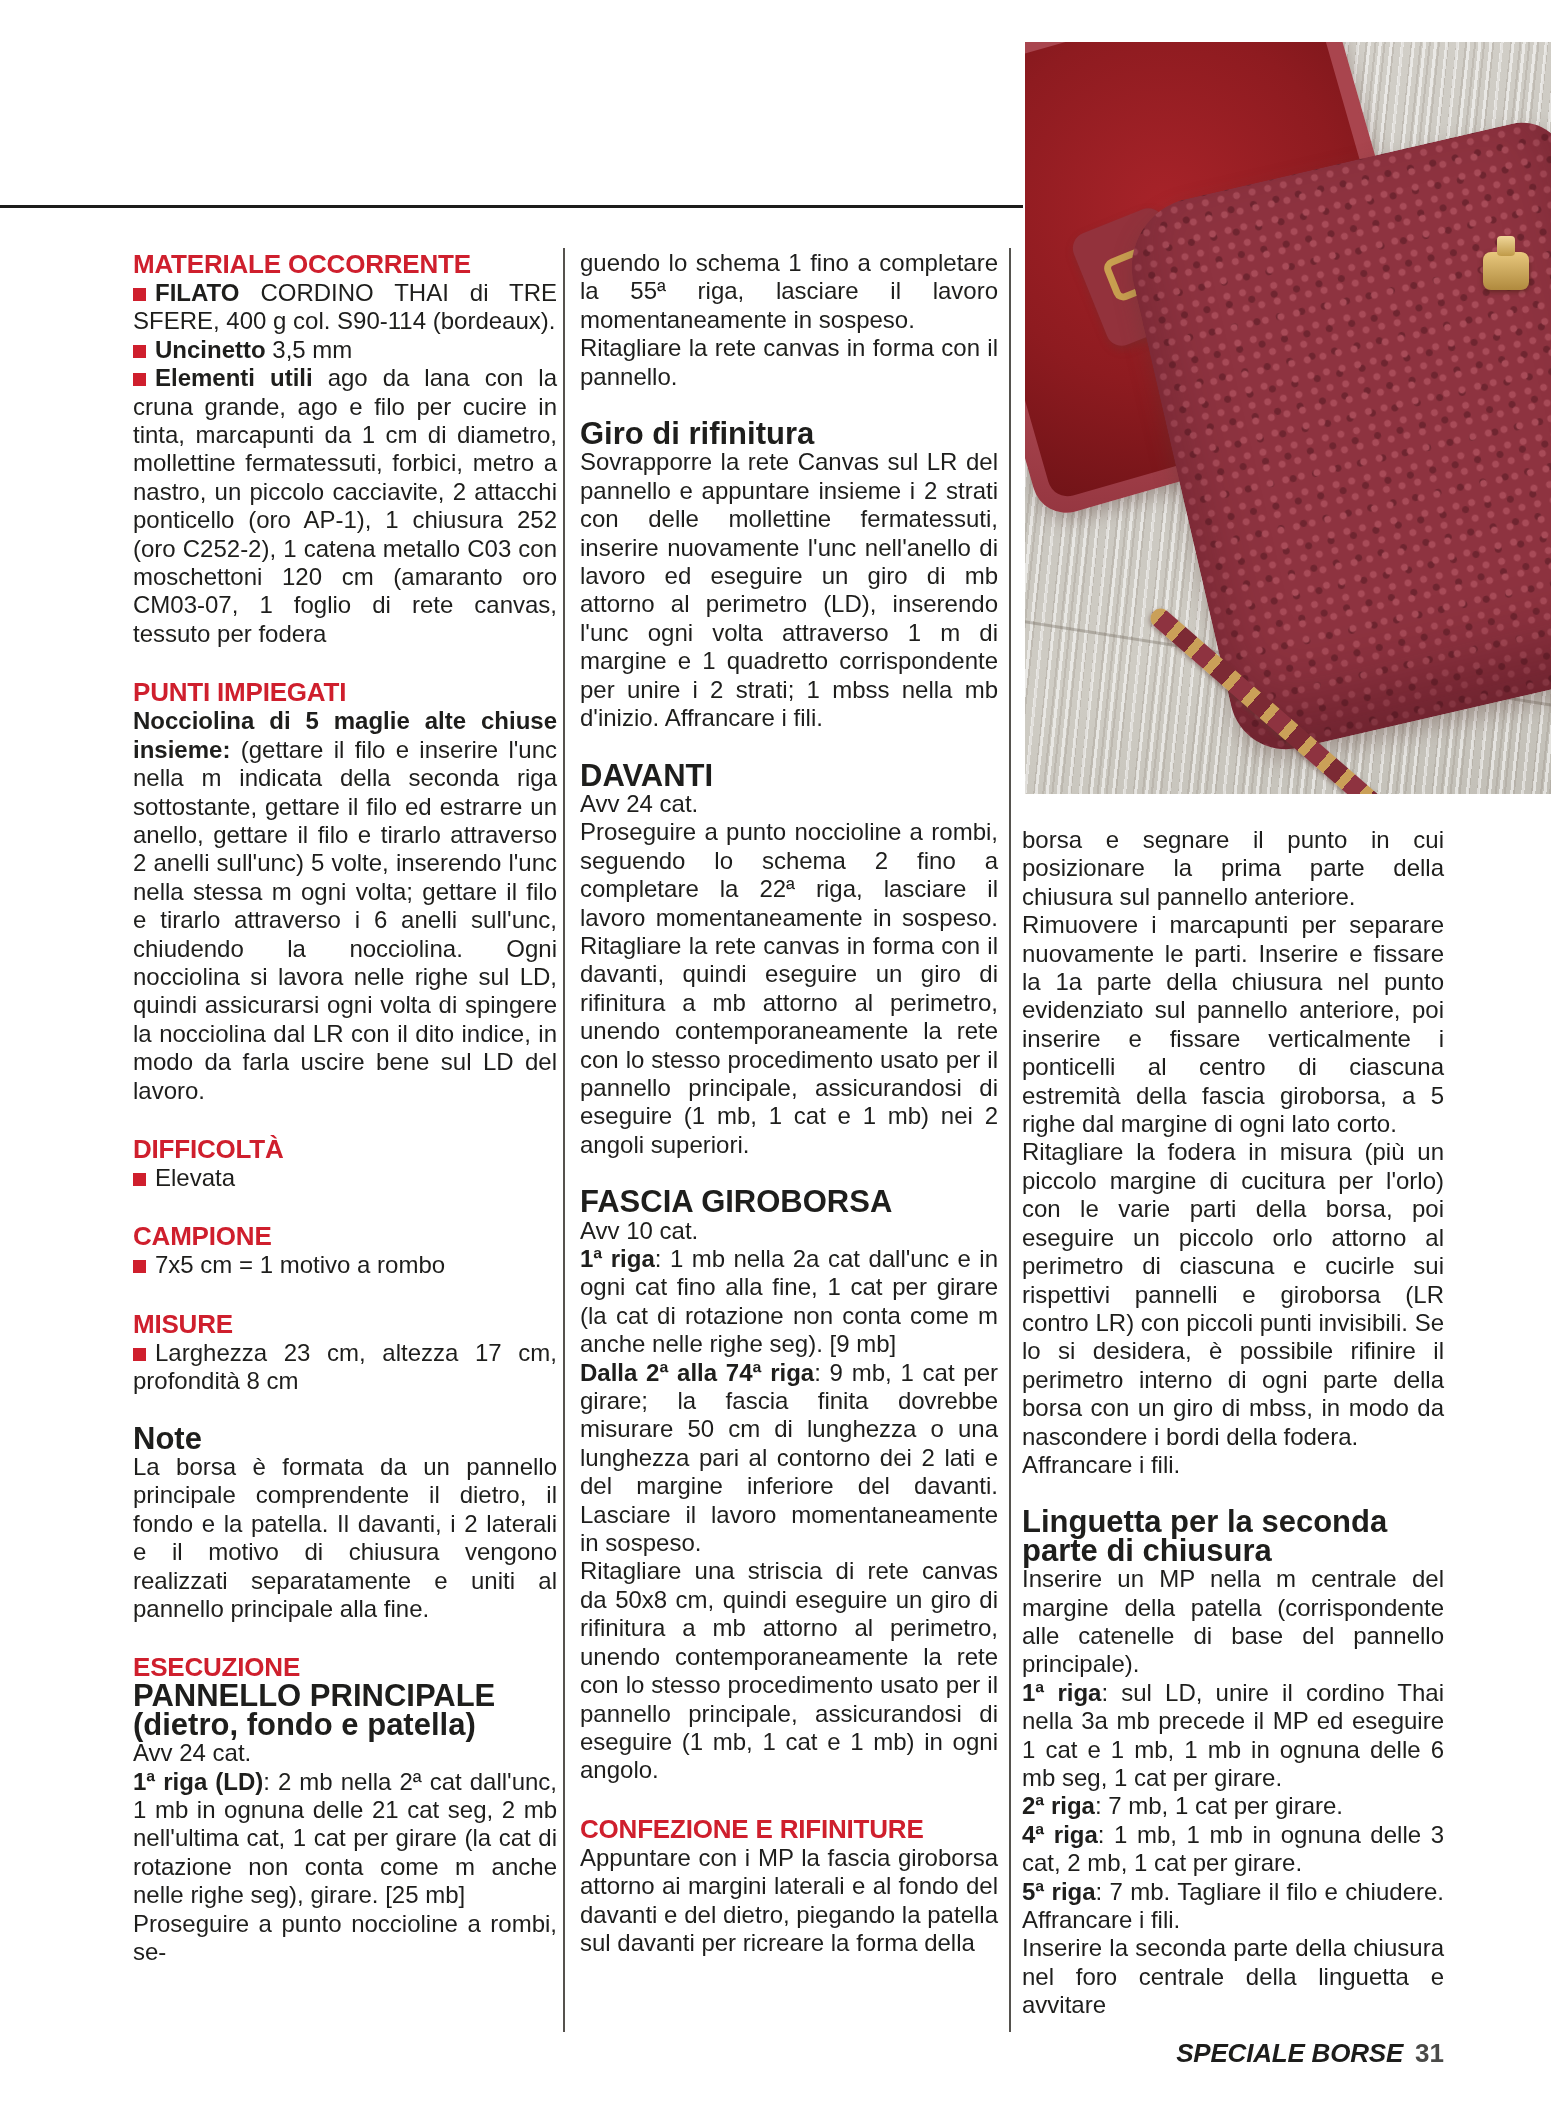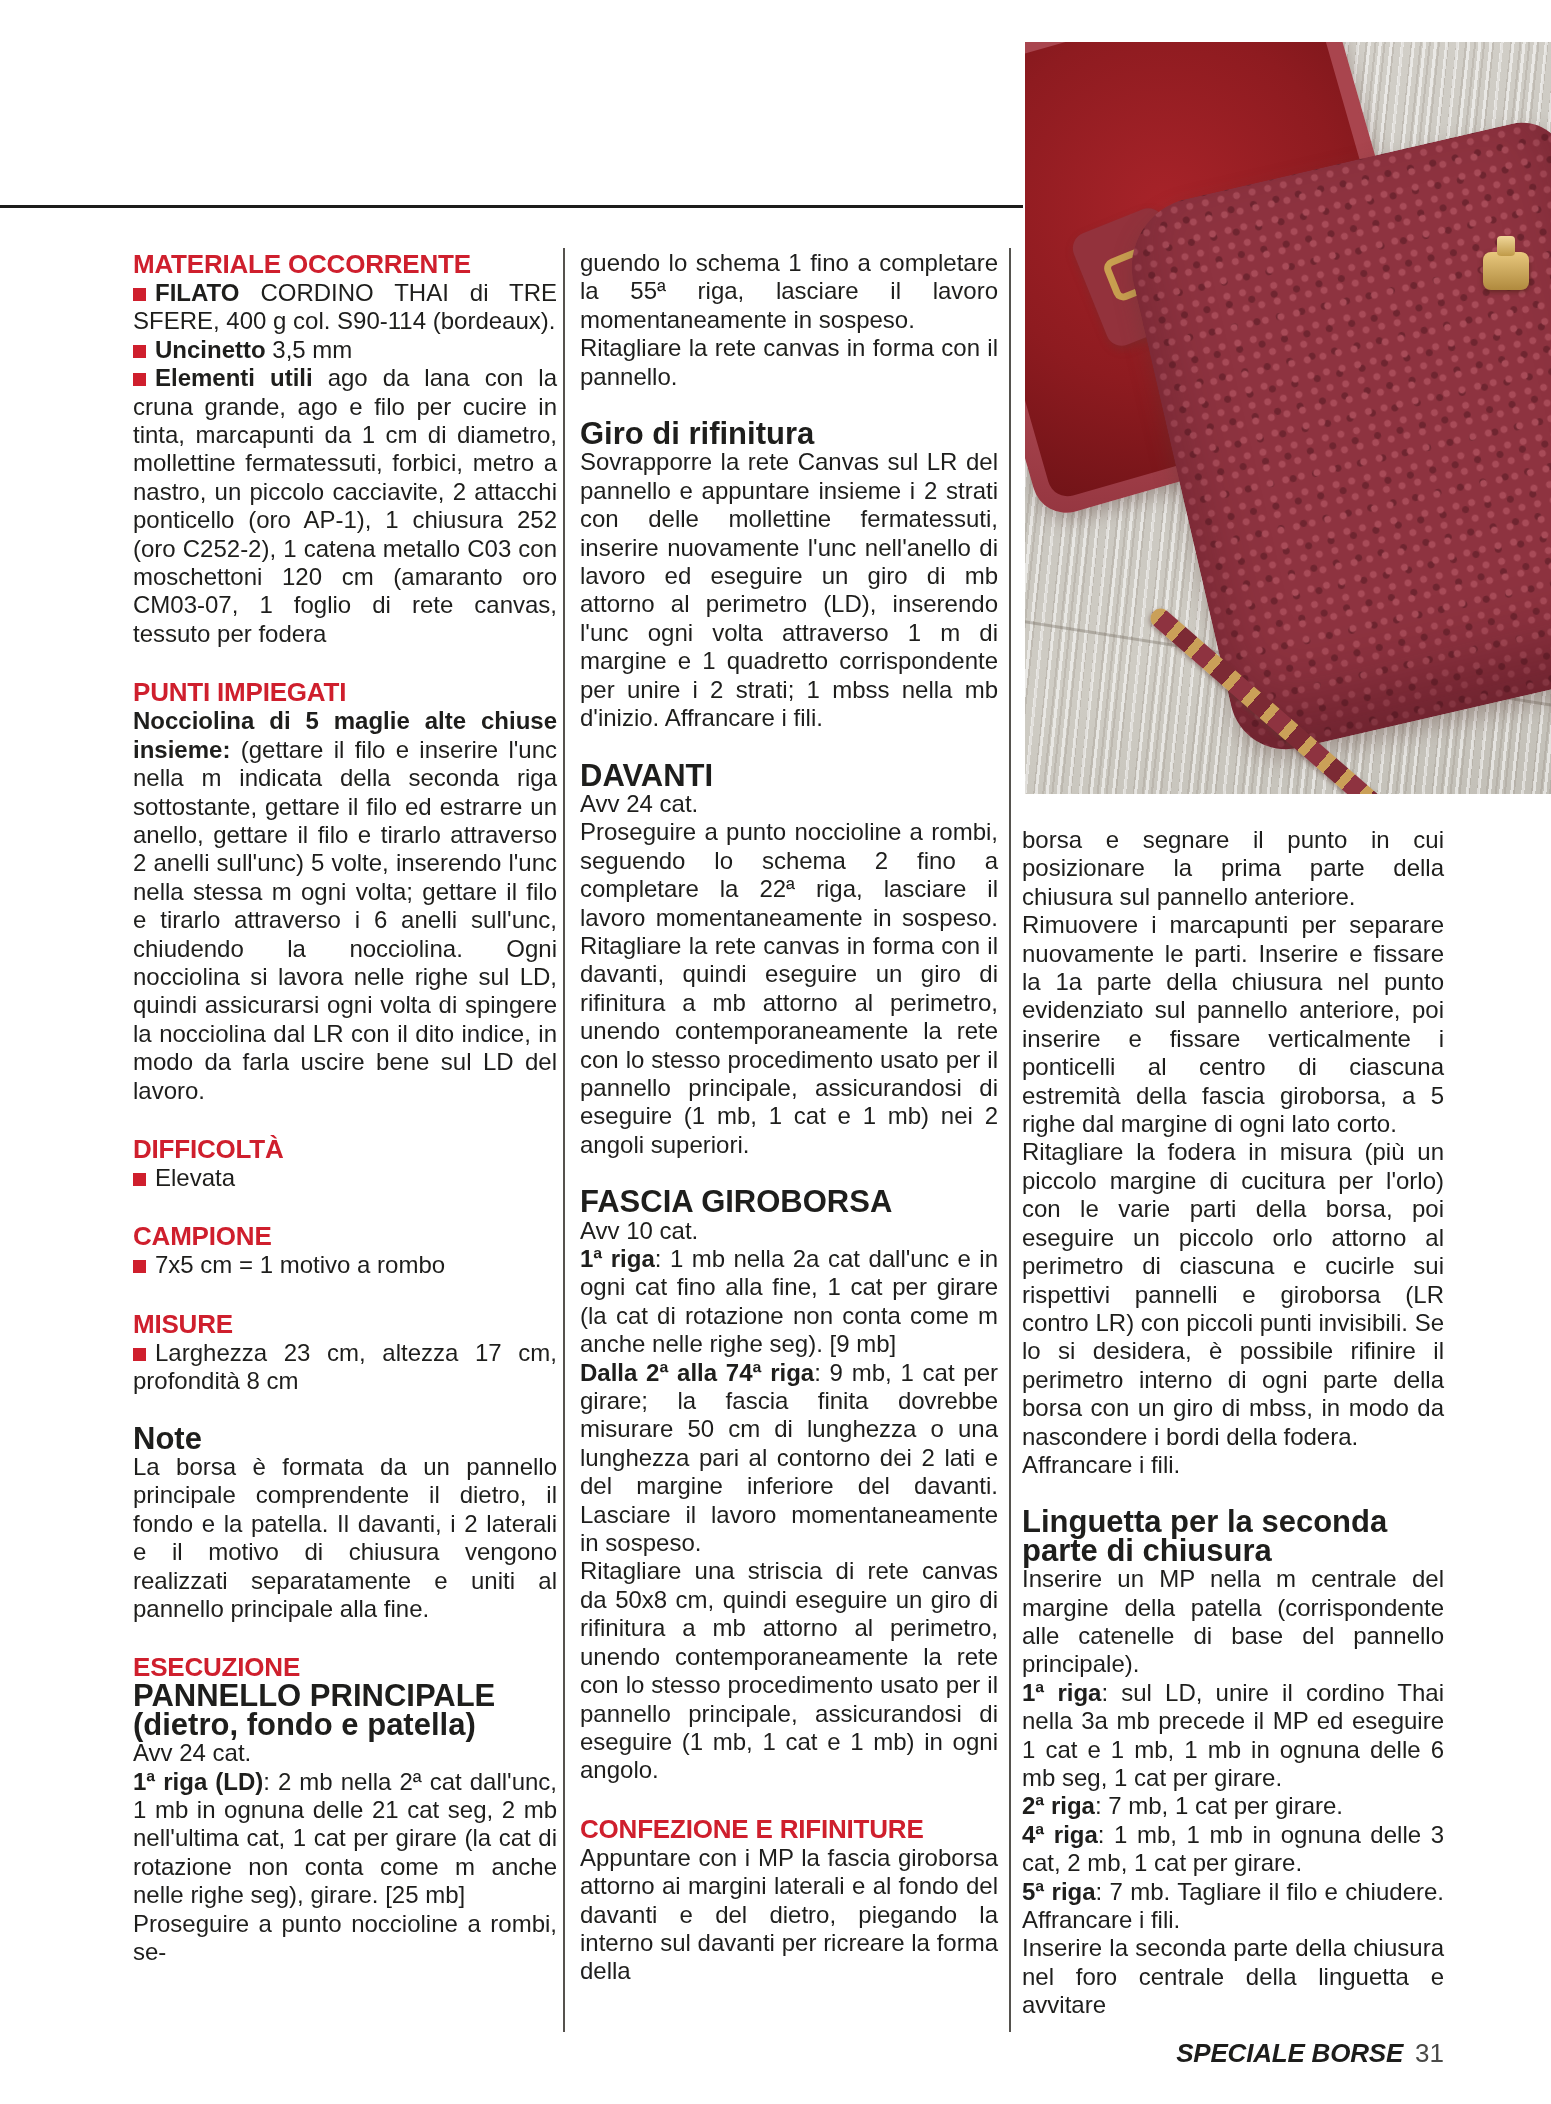--- a/index.html
+++ b/index.html
@@ -158,21 +158,21 @@
 
   .footer {
     position: absolute;
     left: 1022px; top: 1996px;
     width: 422px;
     text-align: right;
     font-size: 26px;
     line-height: 30px;
   }
   .footer .brand { font-weight: bold; color: #1d1d1b; letter-spacing: -0.2px; font-style: italic; }
-  .footer .pagenum { color: #4a4a48; margin-left: 12px; font-weight: normal; }
+  .footer .pagenum { color: #4a4a48; margin-left: 12px; font-weight: bold; }
 </style>
 </head>
 <body>
 
 <div class="page">
 
   <div class="rule-top"></div>
 
   <div class="photo">
     <div class="plank-seam seam1"></div>
@@ -220,21 +220,21 @@
       <p class="p"><span>Sovrapporre la rete Canvas sul LR del pannello e appuntare insieme i 2 strati con delle mollettine fermatessuti, inserire nuovamente l'unc nell'anello di lavoro ed eseguire un giro di mb attorno al perimetro (LD), inserendo l'unc ogni volta attraverso 1 m di margine e 1 quadretto corrispondente per unire i 2 strati; 1 mbss nella mb d'inizio. Affrancare i fili.</span></p>
       <div class="hb gap"><span>DAVANTI</span></div>
       <p class="p"><span>Avv 24 cat.</span></p>
       <p class="p"><span>Proseguire a punto noccioline a rombi, seguendo lo schema 2 fino a completare la 22ª riga, lasciare il lavoro momentaneamente in sospeso. Ritagliare la rete canvas in forma con il davanti, quindi eseguire un giro di rifinitura a mb attorno al perimetro, unendo contemporaneamente la rete con lo stesso procedimento usato per il pannello principale, assicurandosi di eseguire (1 mb, 1 cat e 1 mb) nei 2 angoli superiori.</span></p>
       <div class="hb gap"><span>FASCIA GIROBORSA</span></div>
       <p class="p"><span>Avv 10 cat.</span></p>
       <p class="p"><span class="b">1ª riga</span><span>: 1 mb nella 2a cat dall'unc e in ogni cat fino alla fine, 1 cat per girare (la cat di rotazione non conta come m anche nelle righe seg). [9 mb]</span></p>
       <p class="p"><span class="b">Dalla 2ª alla 74ª riga</span><span>: 9 mb, 1 cat per girare; la fascia finita dovrebbe misurare 50 cm di lunghezza o una lunghezza pari al contorno dei 2 lati e del margine inferiore del davanti. Lasciare il lavoro momentaneamente in sospeso.</span></p>
       <p class="p"><span>Ritagliare una striscia di rete canvas da 50x8 cm, quindi eseguire un giro di rifinitura a mb attorno al perimetro, unendo contemporaneamente la rete con lo stesso procedimento usato per il pannello principale, assicurandosi di eseguire (1 mb, 1 cat e 1 mb) in ogni angolo.</span></p>
       <div class="hred gap"><span>CONFEZIONE E RIFINITURE</span></div>
-      <p class="p"><span>Appuntare con i MP la fascia giroborsa attorno ai margini laterali e al fondo del davanti e del dietro, piegando la interno sul davanti per ricreare la forma della</span></p>
+      <p class="p"><span>Appuntare con i MP la fascia giroborsa attorno ai margini laterali e al fondo del davanti e del dietro, piegando la patella sul davanti per ricreare la forma della</span></p>
     </div>
   <div class="col col3">
       <p class="p"><span>borsa e segnare il punto in cui posizionare la prima parte della chiusura sul pannello anteriore.</span></p>
       <p class="p"><span>Rimuovere i marcapunti per separare nuovamente le parti. Inserire e fissare la 1a parte della chiusura nel punto evidenziato sul pannello anteriore, poi inserire e fissare verticalmente i ponticelli al centro di ciascuna estremità della fascia giroborsa, a 5 righe dal margine di ogni lato corto.</span></p>
       <p class="p"><span>Ritagliare la fodera in misura (più un piccolo margine di cucitura per l'orlo) con le varie parti della borsa, poi eseguire un piccolo orlo attorno al perimetro di ciascuna e cucirle sui rispettivi pannelli e giroborsa (LR contro LR) con piccoli punti invisibili. Se lo si desidera, è possibile rifinire il perimetro interno di ogni parte della borsa con un giro di mbss, in modo da nascondere i bordi della fodera.</span></p>
       <p class="p"><span>Affrancare i fili.</span></p>
       <div class="hb gap"><span>Linguetta per la seconda parte di chiusura</span></div>
       <p class="p"><span>Inserire un MP nella m centrale del margine della patella (corrispondente alle catenelle di base del pannello principale).</span></p>
       <p class="p"><span class="b">1ª riga</span><span>: sul LD, unire il cordino Thai nella 3a mb precede il MP ed eseguire 1 cat e 1 mb, 1 mb in ognuna delle 6 mb seg, 1 cat per girare.</span></p>
       <p class="p"><span class="b">2ª riga</span><span>: 7 mb, 1 cat per girare.</span></p>

